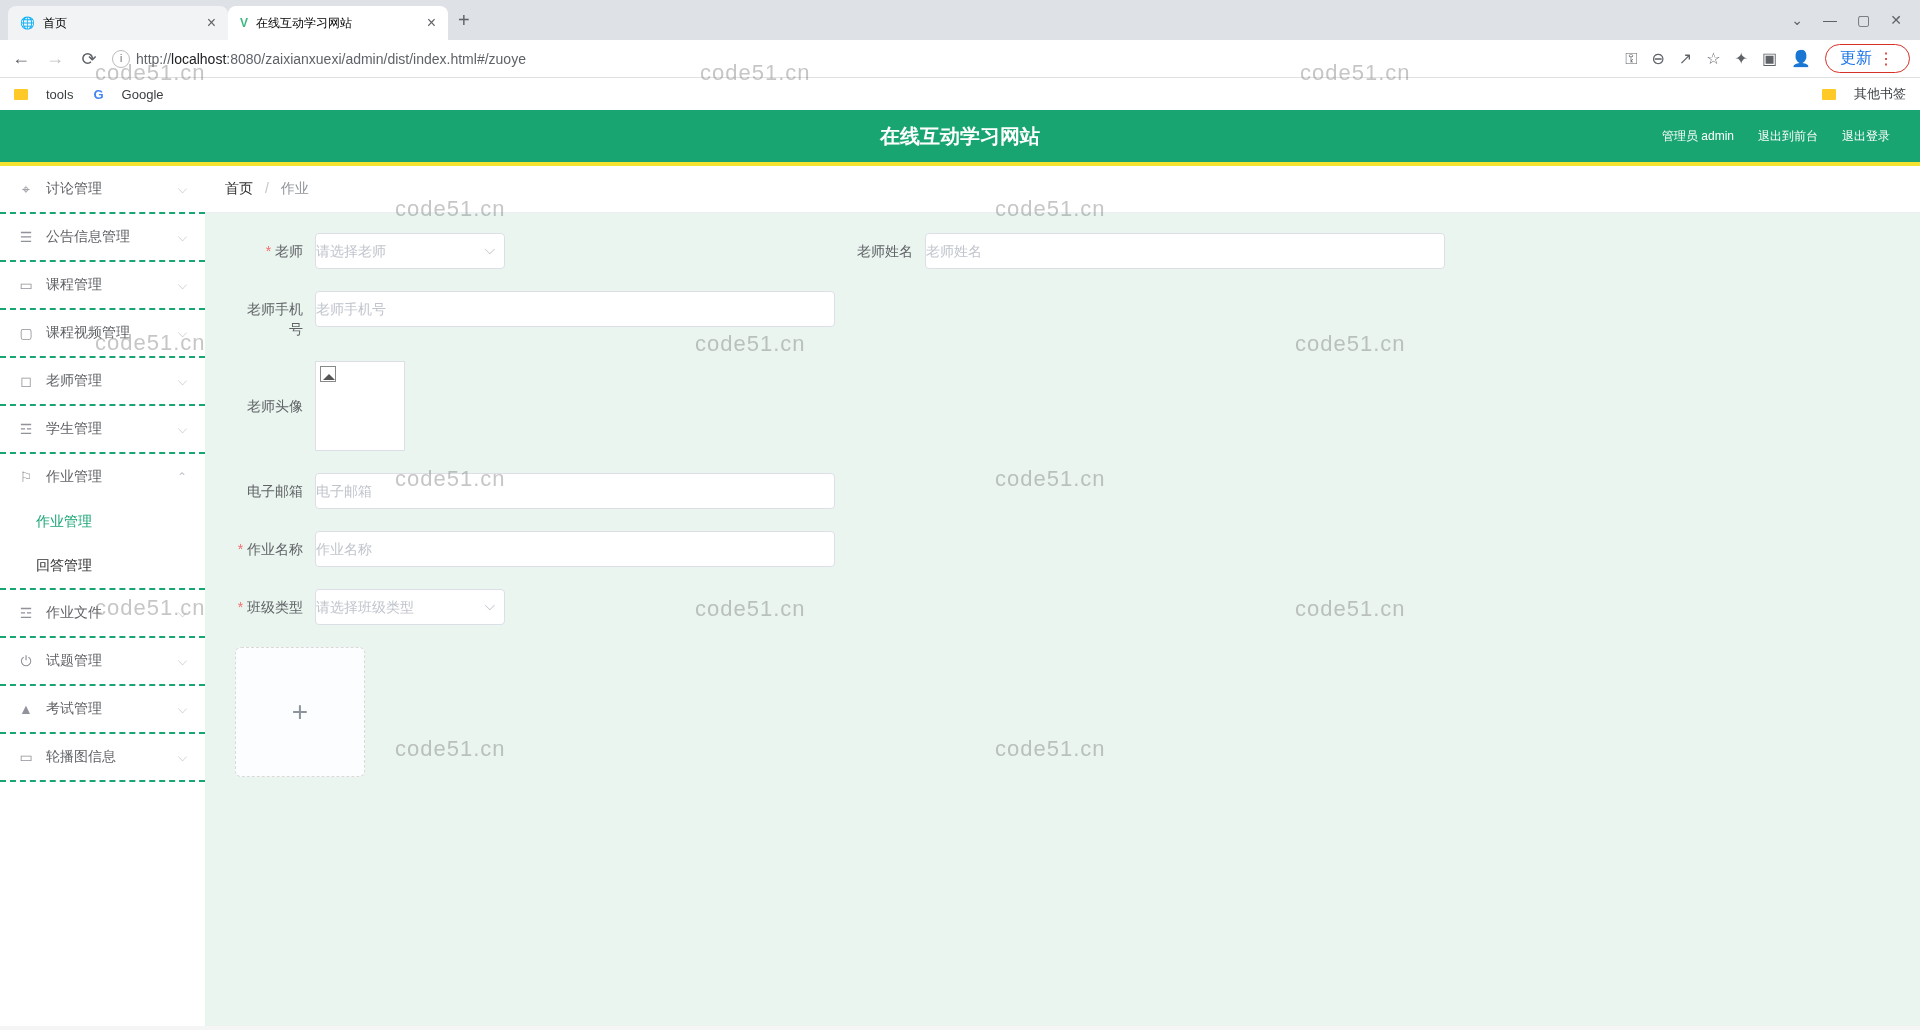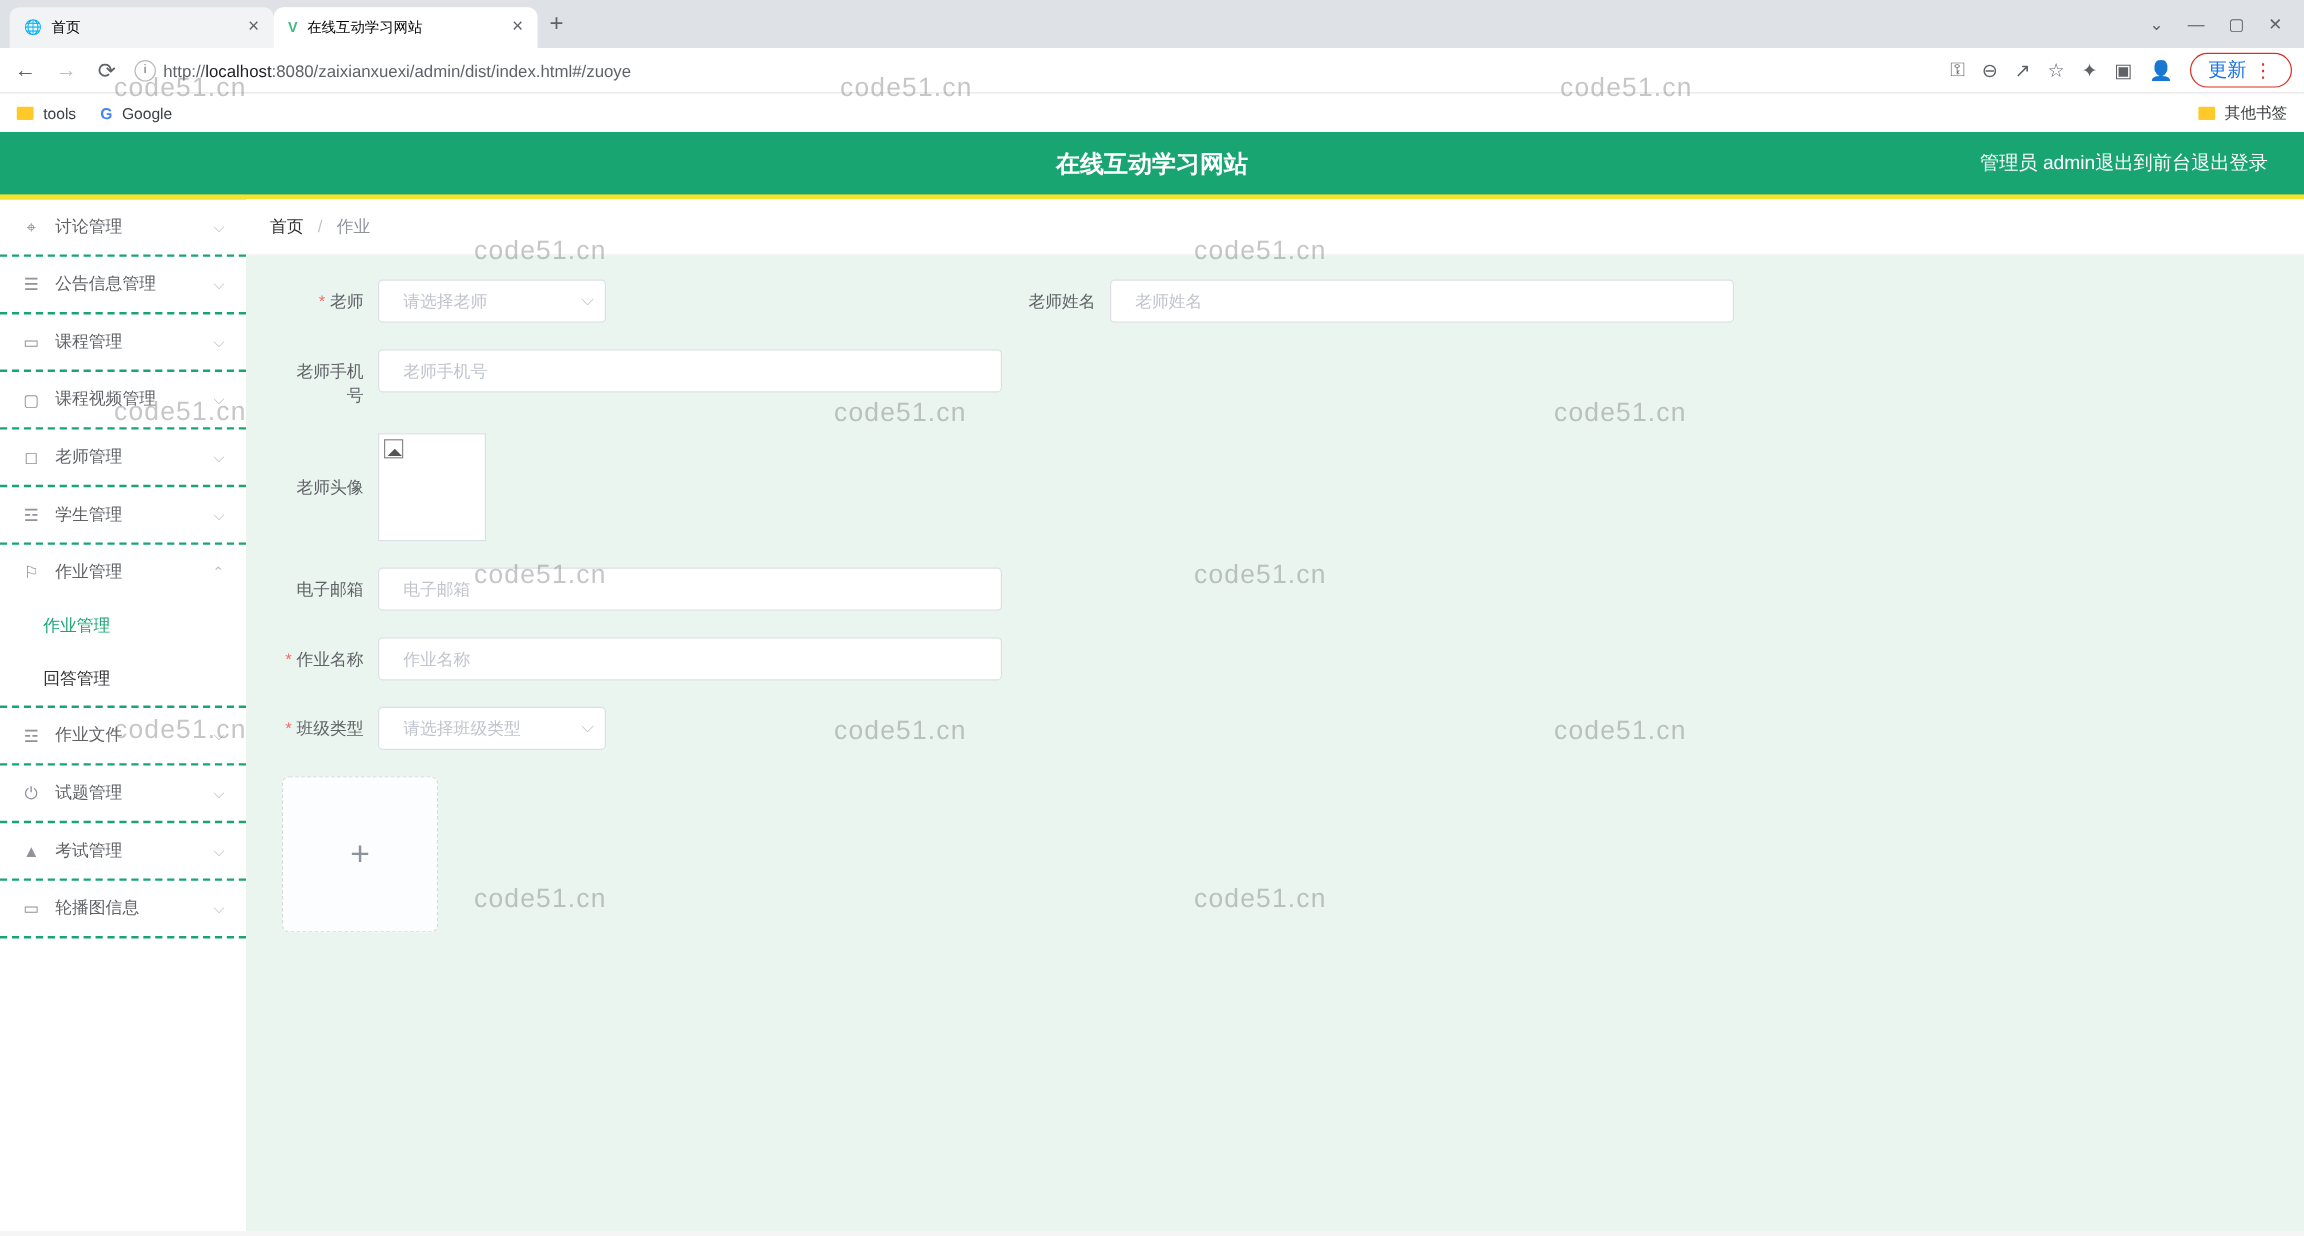--- a/index.html
+++ b/index.html
@@ -18,27 +18,27 @@
 .nav-ico { color: #5f6368; font-size: 18px; cursor: pointer; width: 22px; text-align: center; }
 .url-box { flex: 1; display: flex; align-items: center; gap: 6px; font-size: 14px; color: #202124; }
 .url-left { color: #5f6368; border: 1px solid #bbb; border-radius: 50%; width: 18px; height: 18px; display: inline-flex; align-items: center; justify-content: center; font-size: 10px; }
 .addr-icons { display: flex; gap: 14px; align-items: center; color: #5f6368; }
 .addr-icons span { cursor: pointer; font-size: 16px; }
 .update-btn { border: 1px solid #d93025; color: #1a73e8; border-radius: 16px; padding: 3px 14px; font-size: 13px; display: flex; align-items: center; gap: 6px; cursor: pointer; }
 .update-btn .dots { color: #d93025; letter-spacing: 1px; }
 
 .bookmarks { background: #fff; height: 32px; display: flex; align-items: center; padding: 0 14px; gap: 20px; font-size: 13px; color: #3c4043; justify-content: space-between; }
 .bm-left { display: flex; gap: 20px; align-items: center; }
-.bm-item { display: flex; align-items: center; gap: 8px; cursor: pointer; }
+.bm-item { display: flex; align-items: center; gap: 18px; cursor: pointer; }
 .folder-ico { width: 14px; height: 11px; background: #ffca28; border-radius: 1px; display: inline-block; }
 
 
 .app-header { background: #19a572; color: #fff; height: 56px; display: flex; align-items: center; justify-content: center; position: relative; border-bottom: 4px solid #f4e22e; }
 .app-title { font-size: 20px; font-weight: bold; }
-.header-right { position: absolute; right: 30px; display: flex; font-size: 16px; }
+.header-right { position: absolute; right: 30px; display: flex; gap: 24px; font-size: 12px; }
 .header-right span { cursor: pointer; }
 
 
 .app-body { display: flex; height: calc(100vh - 170px); }
 .sidebar { width: 205px; background: #fff; overflow-y: auto; }
 .side-item { display: flex; align-items: center; padding: 14px 18px; font-size: 14px; color: #606266; border-bottom: 2px dashed #19a572; cursor: pointer; position: relative; }
 .side-ico { width: 16px; height: 16px; margin-right: 12px; color: #909399; display: inline-flex; align-items: center; justify-content: center; }
 .chev { margin-left: auto; color: #c0c4cc; font-size: 12px; }
 .sub-item { padding: 13px 18px 13px 36px; font-size: 14px; color: #303133; cursor: pointer; }
 .sub-item.active { color: #19a572; }
@@ -48,21 +48,21 @@
 .breadcrumb .sep { color: #c0c4cc; margin: 0 8px; }
 .breadcrumb .cur { color: #909399; }
 
 .form-wrap { padding: 20px 30px; }
 .form-row { display: flex; margin-bottom: 22px; align-items: center; }
 .form-col { display: flex; align-items: flex-start; }
 .col-left { width: 610px; }
 .col-right { flex: 1; }
 .flabel { width: 80px; text-align: right; padding-right: 12px; font-size: 14px; color: #606266; line-height: 36px; }
 .req::before { content: "* "; color: #f56c6c; }
-.finput { height: 36px; border: 1px solid #dcdfe6; border-radius: 4px; padding: 0 20px; font-size: 14px; color: #606266; background: #fff; outline: none; }
+.finput { height: 36px; border: 1px solid #dcdfe6; border-radius: 4px; padding: 0 0; font-size: 14px; color: #606266; background: #fff; outline: none; }
 .finput::placeholder { color: #c0c4cc; }
 .finput.sm { width: 190px; }
 .finput.lg { width: 520px; }
 .fselect { position: relative; }
 .fselect::after { content: "⌵"; position: absolute; right: 10px; top: 8px; color: #c0c4cc; pointer-events: none; font-size: 14px; }
 .img-holder { width: 90px; height: 90px; border: 1px solid #dcdfe6; background: #fff; display: flex; align-items: flex-start; justify-content: flex-start; padding: 4px; }
 .broken-img { width: 16px; height: 16px; border: 1px solid #888; display: inline-block; position: relative; }
 .broken-img::after { content: ""; position: absolute; width: 0; height: 0; border-left: 6px solid transparent; border-right: 6px solid transparent; border-bottom: 6px solid #555; bottom: 1px; left: 2px; }
 .upload-box { width: 130px; height: 130px; border: 1px dashed #d9d9d9; border-radius: 6px; background: #fbfdff; display: flex; align-items: center; justify-content: center; font-size: 28px; color: #8c939d; cursor: pointer; }
 

